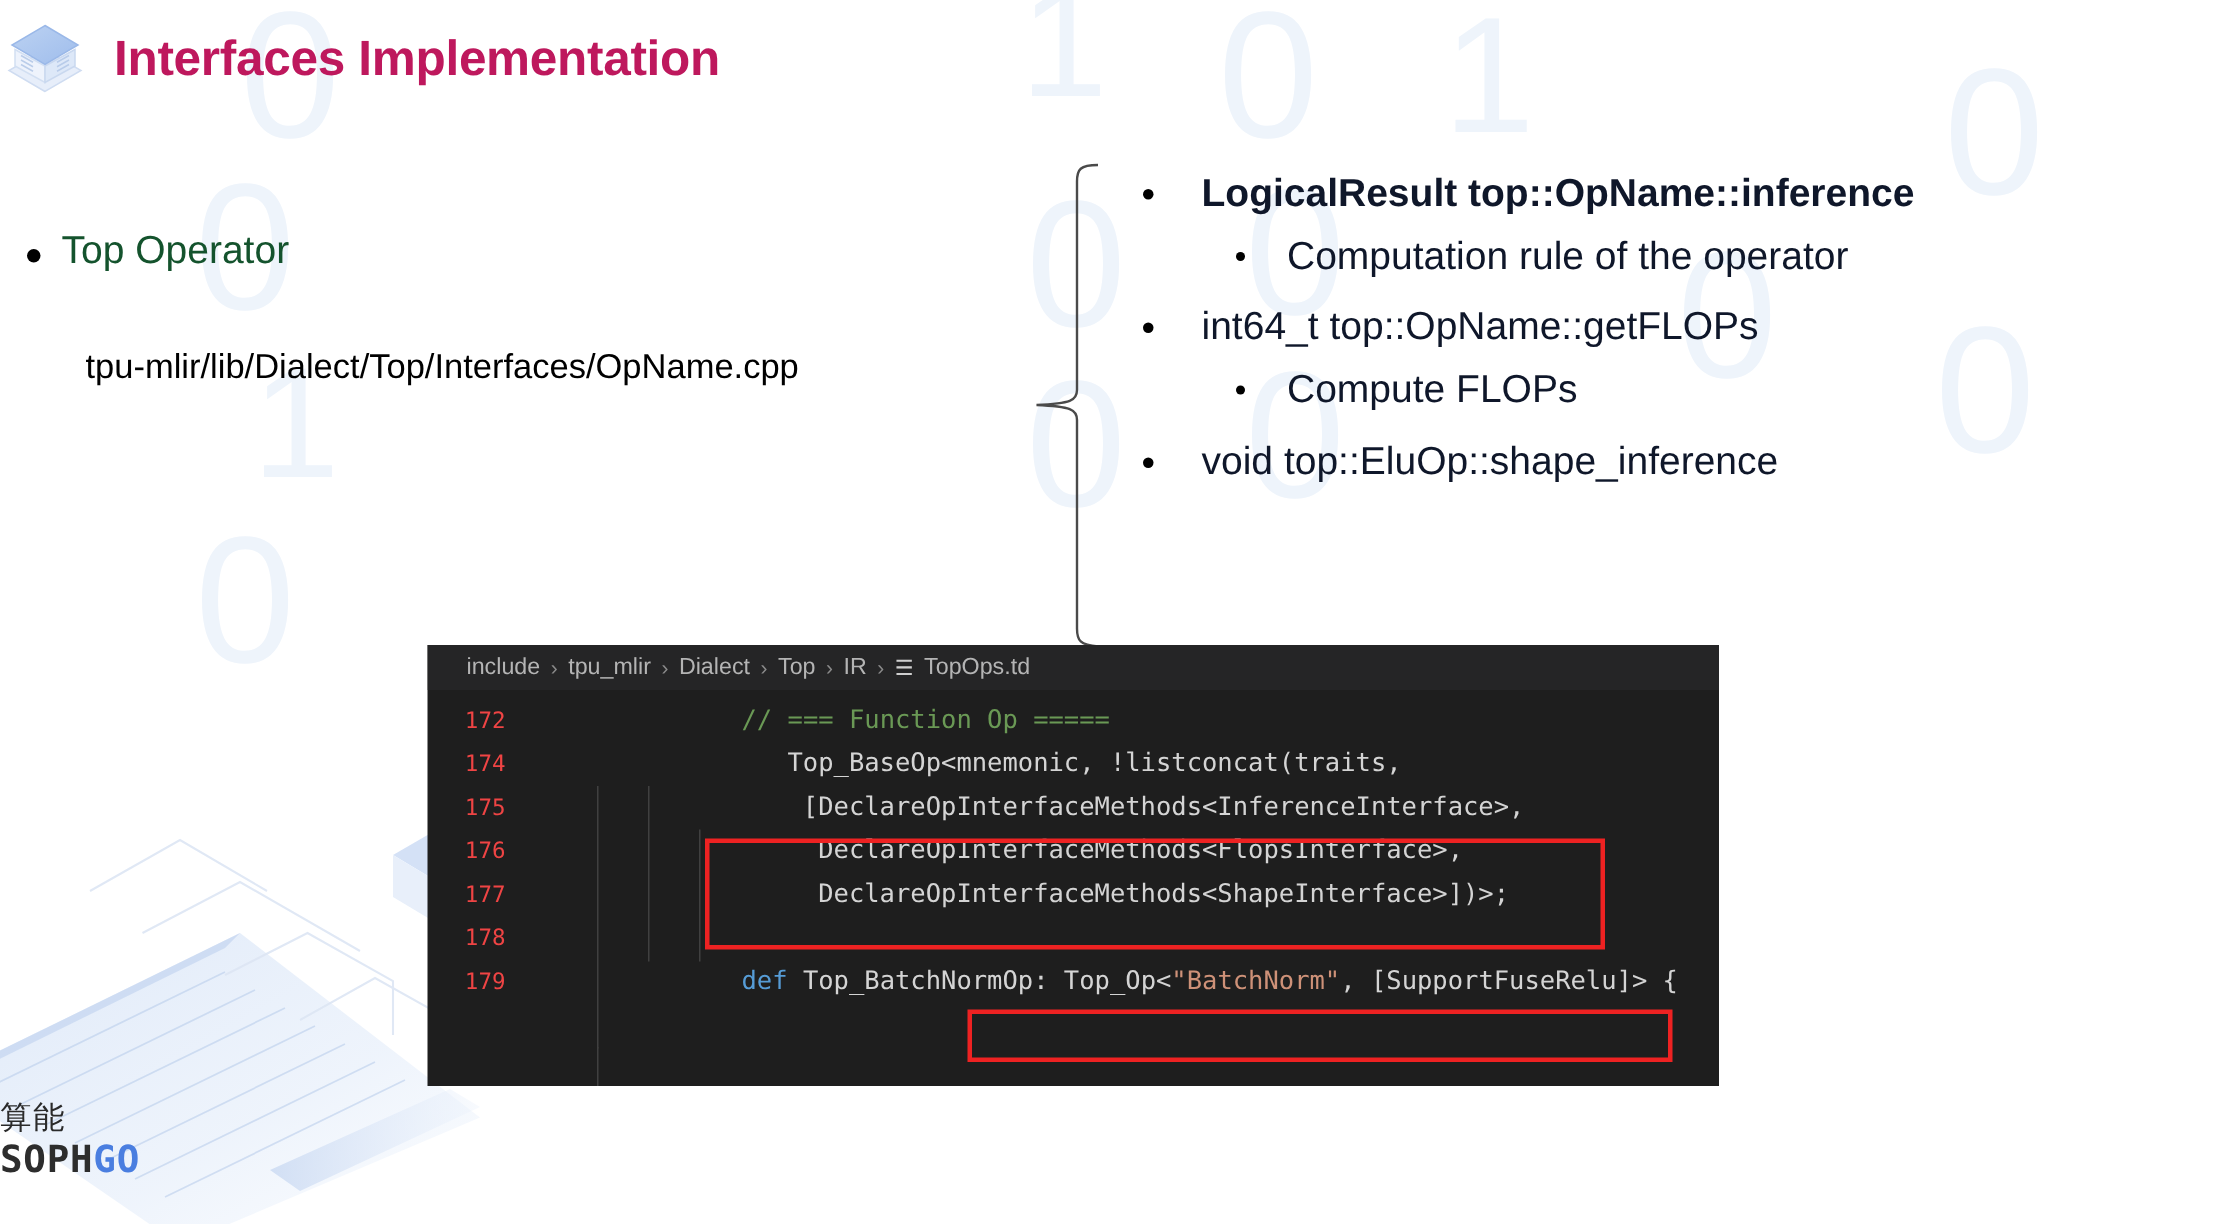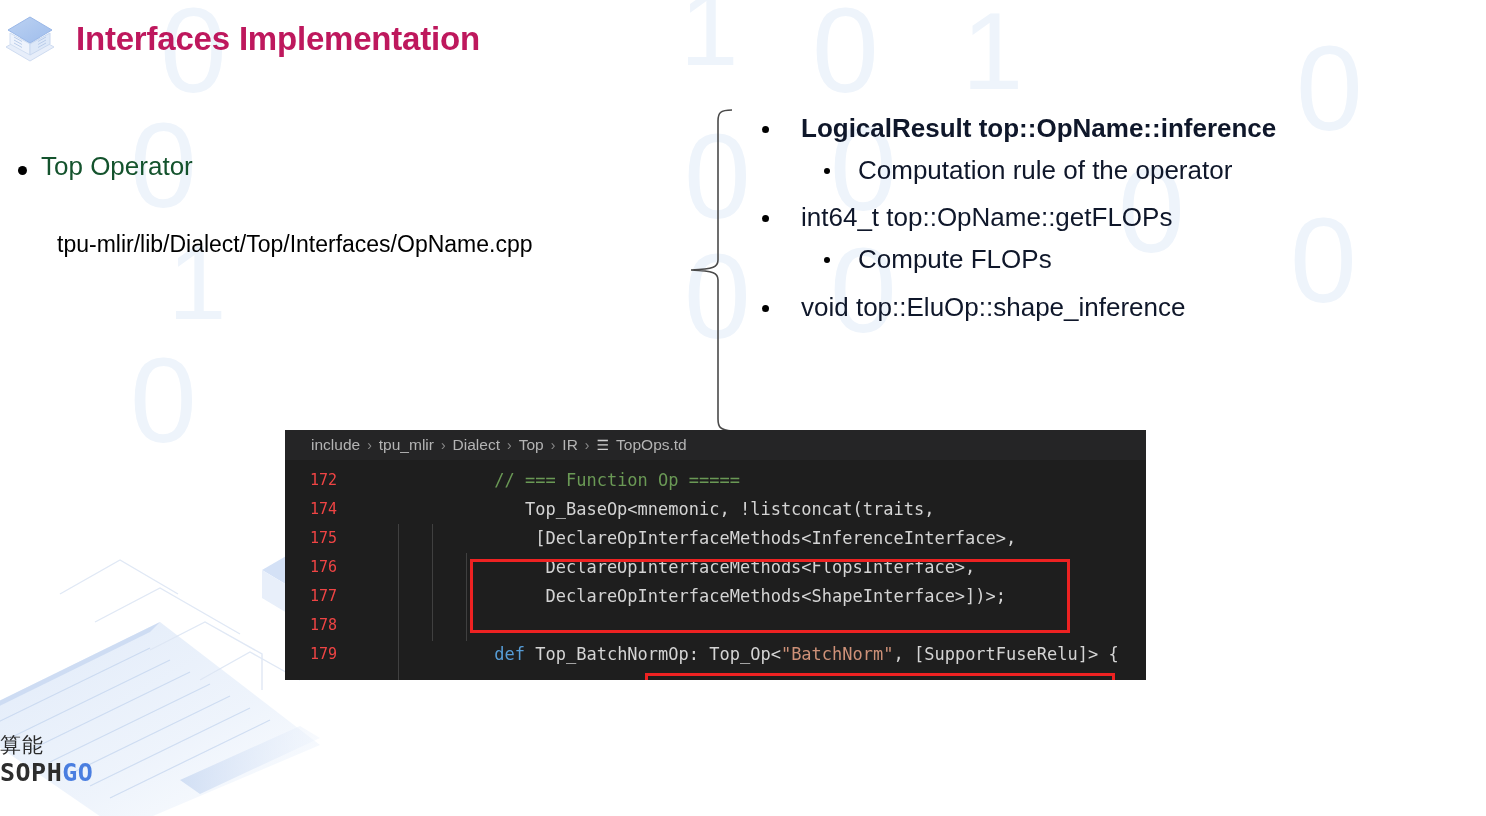--- a/index.html
+++ b/index.html
@@ -132,21 +132,21 @@
     white-space: nowrap;
   }
   .r-text.bold { font-weight: bold; }
 
   
   #code-panel {
     position: absolute;
     left: 285px;
     top: 430px;
     width: 861px;
-    height: 250px;
+    height: 294px;
     background: #1e1e1e;
     overflow: hidden;
   }
   #breadcrumb {
     height: 30px;
     background: #252526;
     display: flex;
     align-items: center;
     padding-left: 26px;
     font-size: 15.5px;

